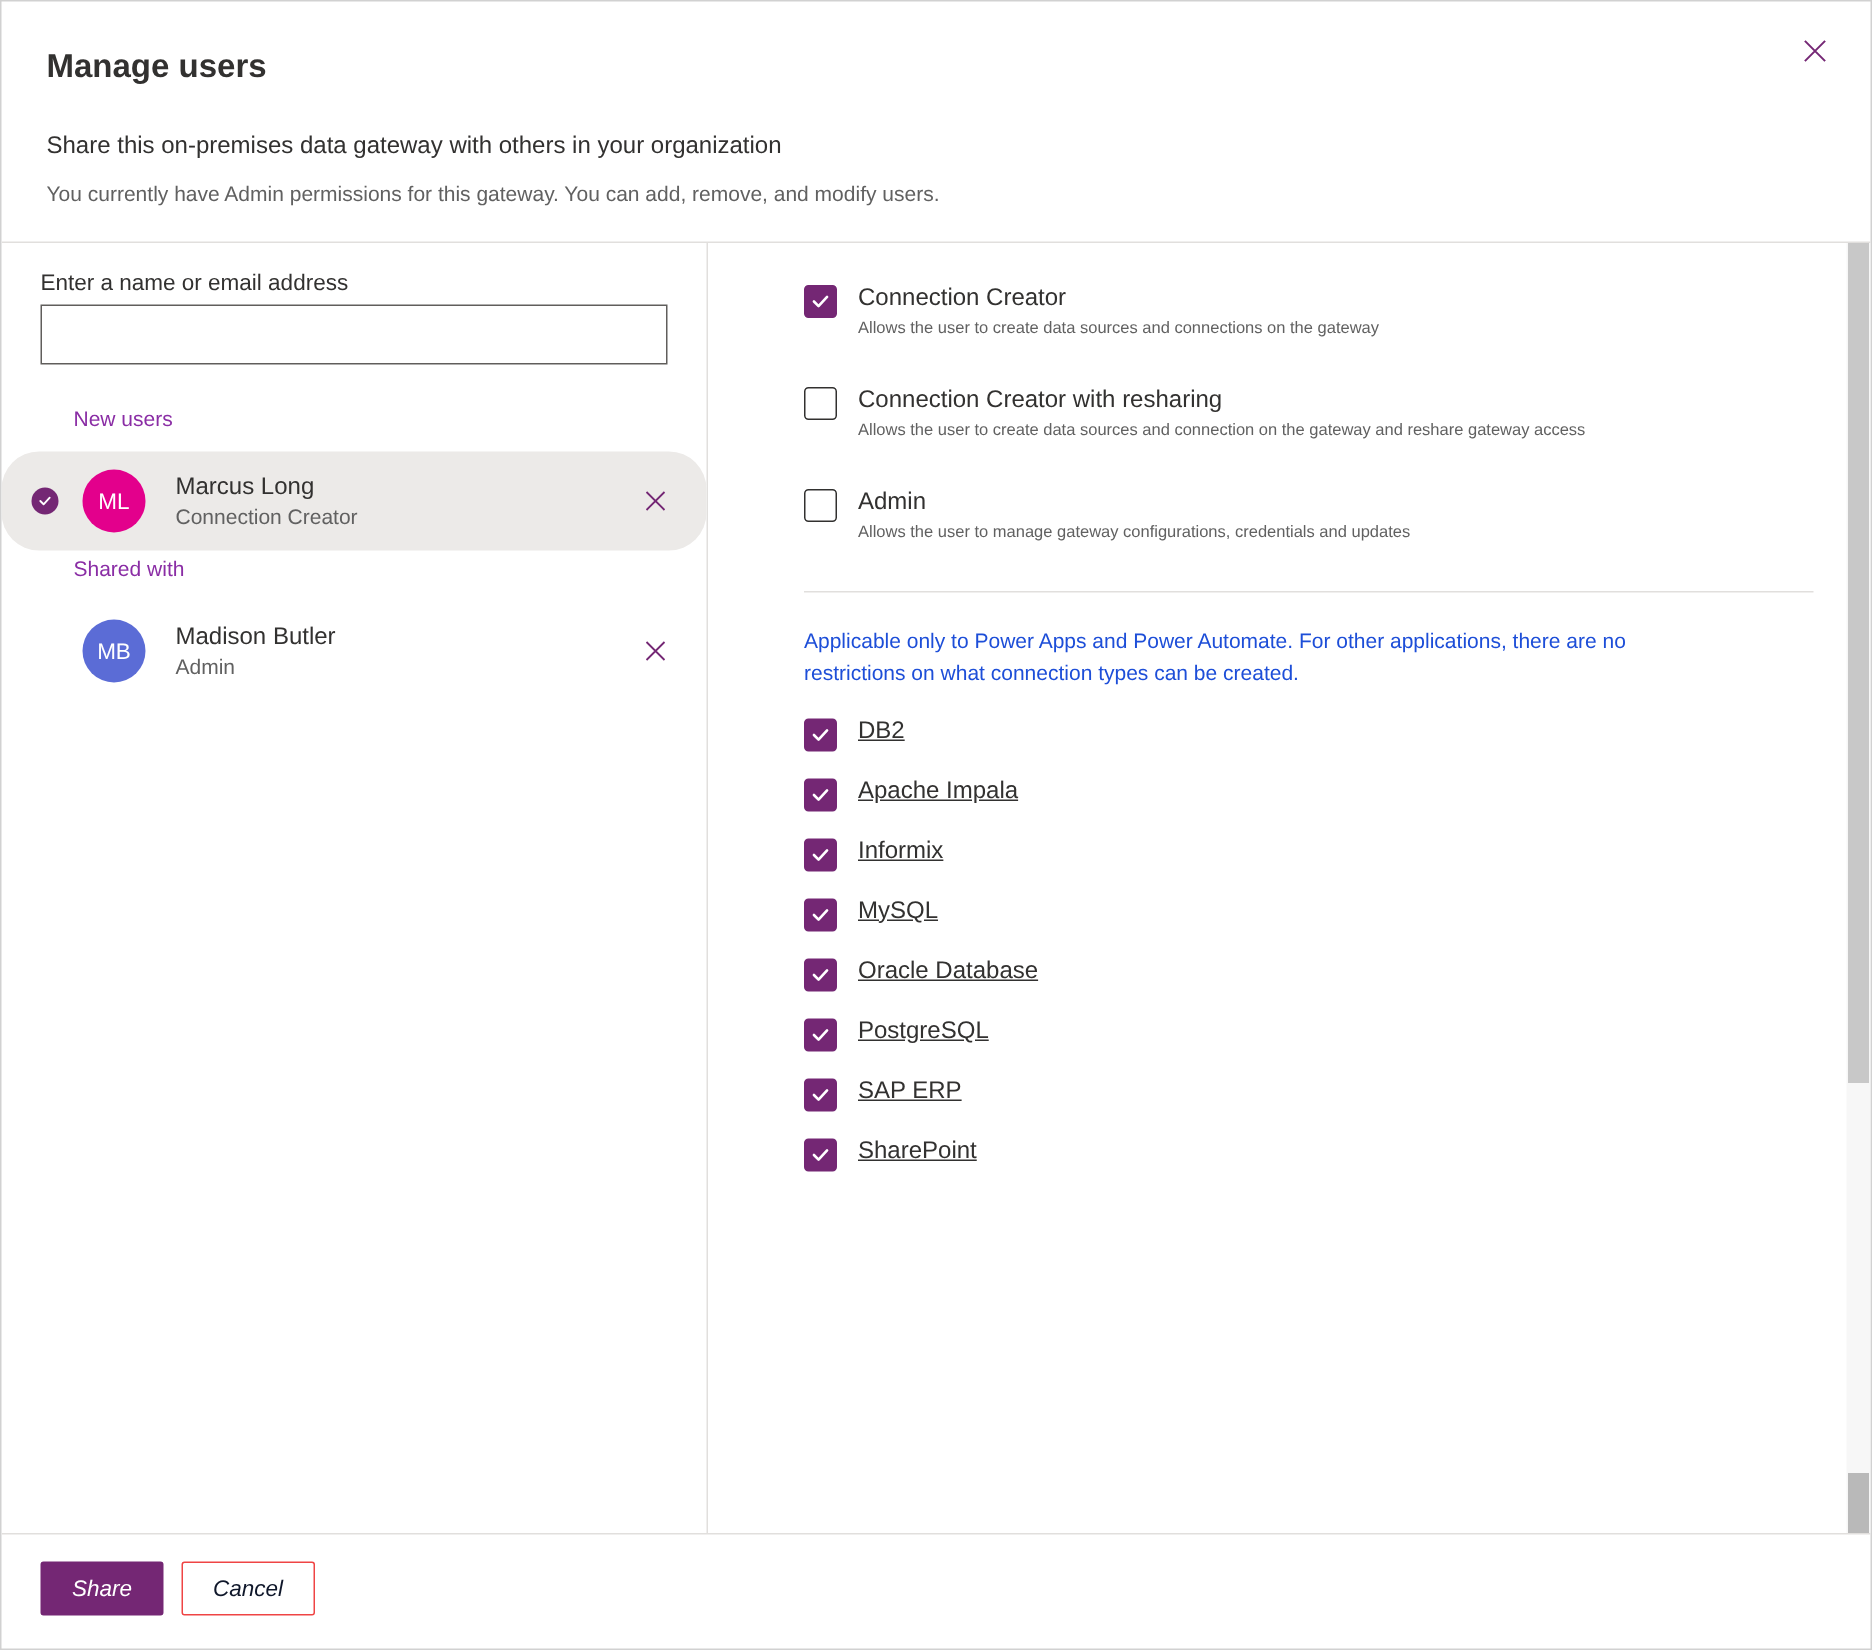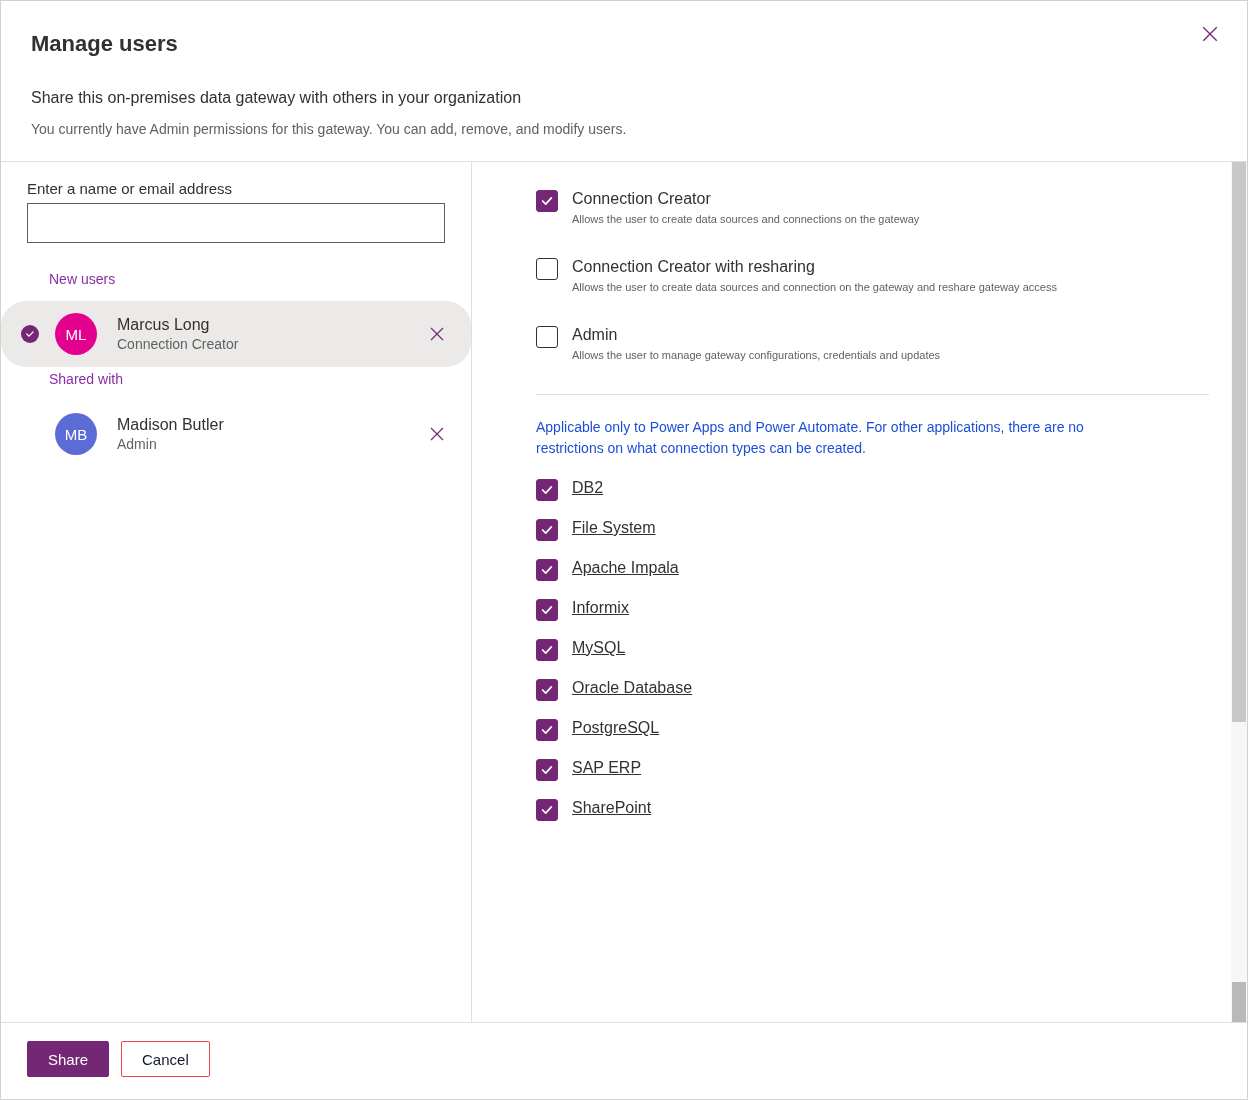--- a/index.html
+++ b/index.html
@@ -182,21 +182,21 @@
     padding: 18px 26px 22px 26px;
     display:flex;
     gap:12px;
   }
   .btn {
     height:36px;
     padding: 0 20px;
     font-size:15px;
     border-radius:2px;
     cursor:pointer;
-    display:inline-flex; align-items:center;
+    display:inline-flex; align-items:center;font-style:italic;
   }
   .btn.primary {
     background:#742774;
     color:#fff;
     border:1px solid #742774;
   }
   .btn.secondary {
     background:#fff;
     color:#0f172a;
     border:1px solid #ef4444;
@@ -297,28 +297,20 @@
             </svg>
           </span>
           <span class="lbl">DB2</span>
         </div>
         <div class="ds-item">
           <span class="cb checked">
             <svg viewBox="0 0 16 16">
               <path d="M3 8 L6.5 11.5 L13 4.5" stroke="#fff" stroke-width="2" fill="none" stroke-linecap="round" stroke-linejoin="round"></path>
             </svg>
           </span>
-          <span class="lbl">File System</span>
-        </div>
-        <div class="ds-item">
-          <span class="cb checked">
-            <svg viewBox="0 0 16 16">
-              <path d="M3 8 L6.5 11.5 L13 4.5" stroke="#fff" stroke-width="2" fill="none" stroke-linecap="round" stroke-linejoin="round"></path>
-            </svg>
-          </span>
           <span class="lbl">Apache Impala</span>
         </div>
         <div class="ds-item">
           <span class="cb checked">
             <svg viewBox="0 0 16 16">
               <path d="M3 8 L6.5 11.5 L13 4.5" stroke="#fff" stroke-width="2" fill="none" stroke-linecap="round" stroke-linejoin="round"></path>
             </svg>
           </span>
           <span class="lbl">Informix</span>
         </div>

